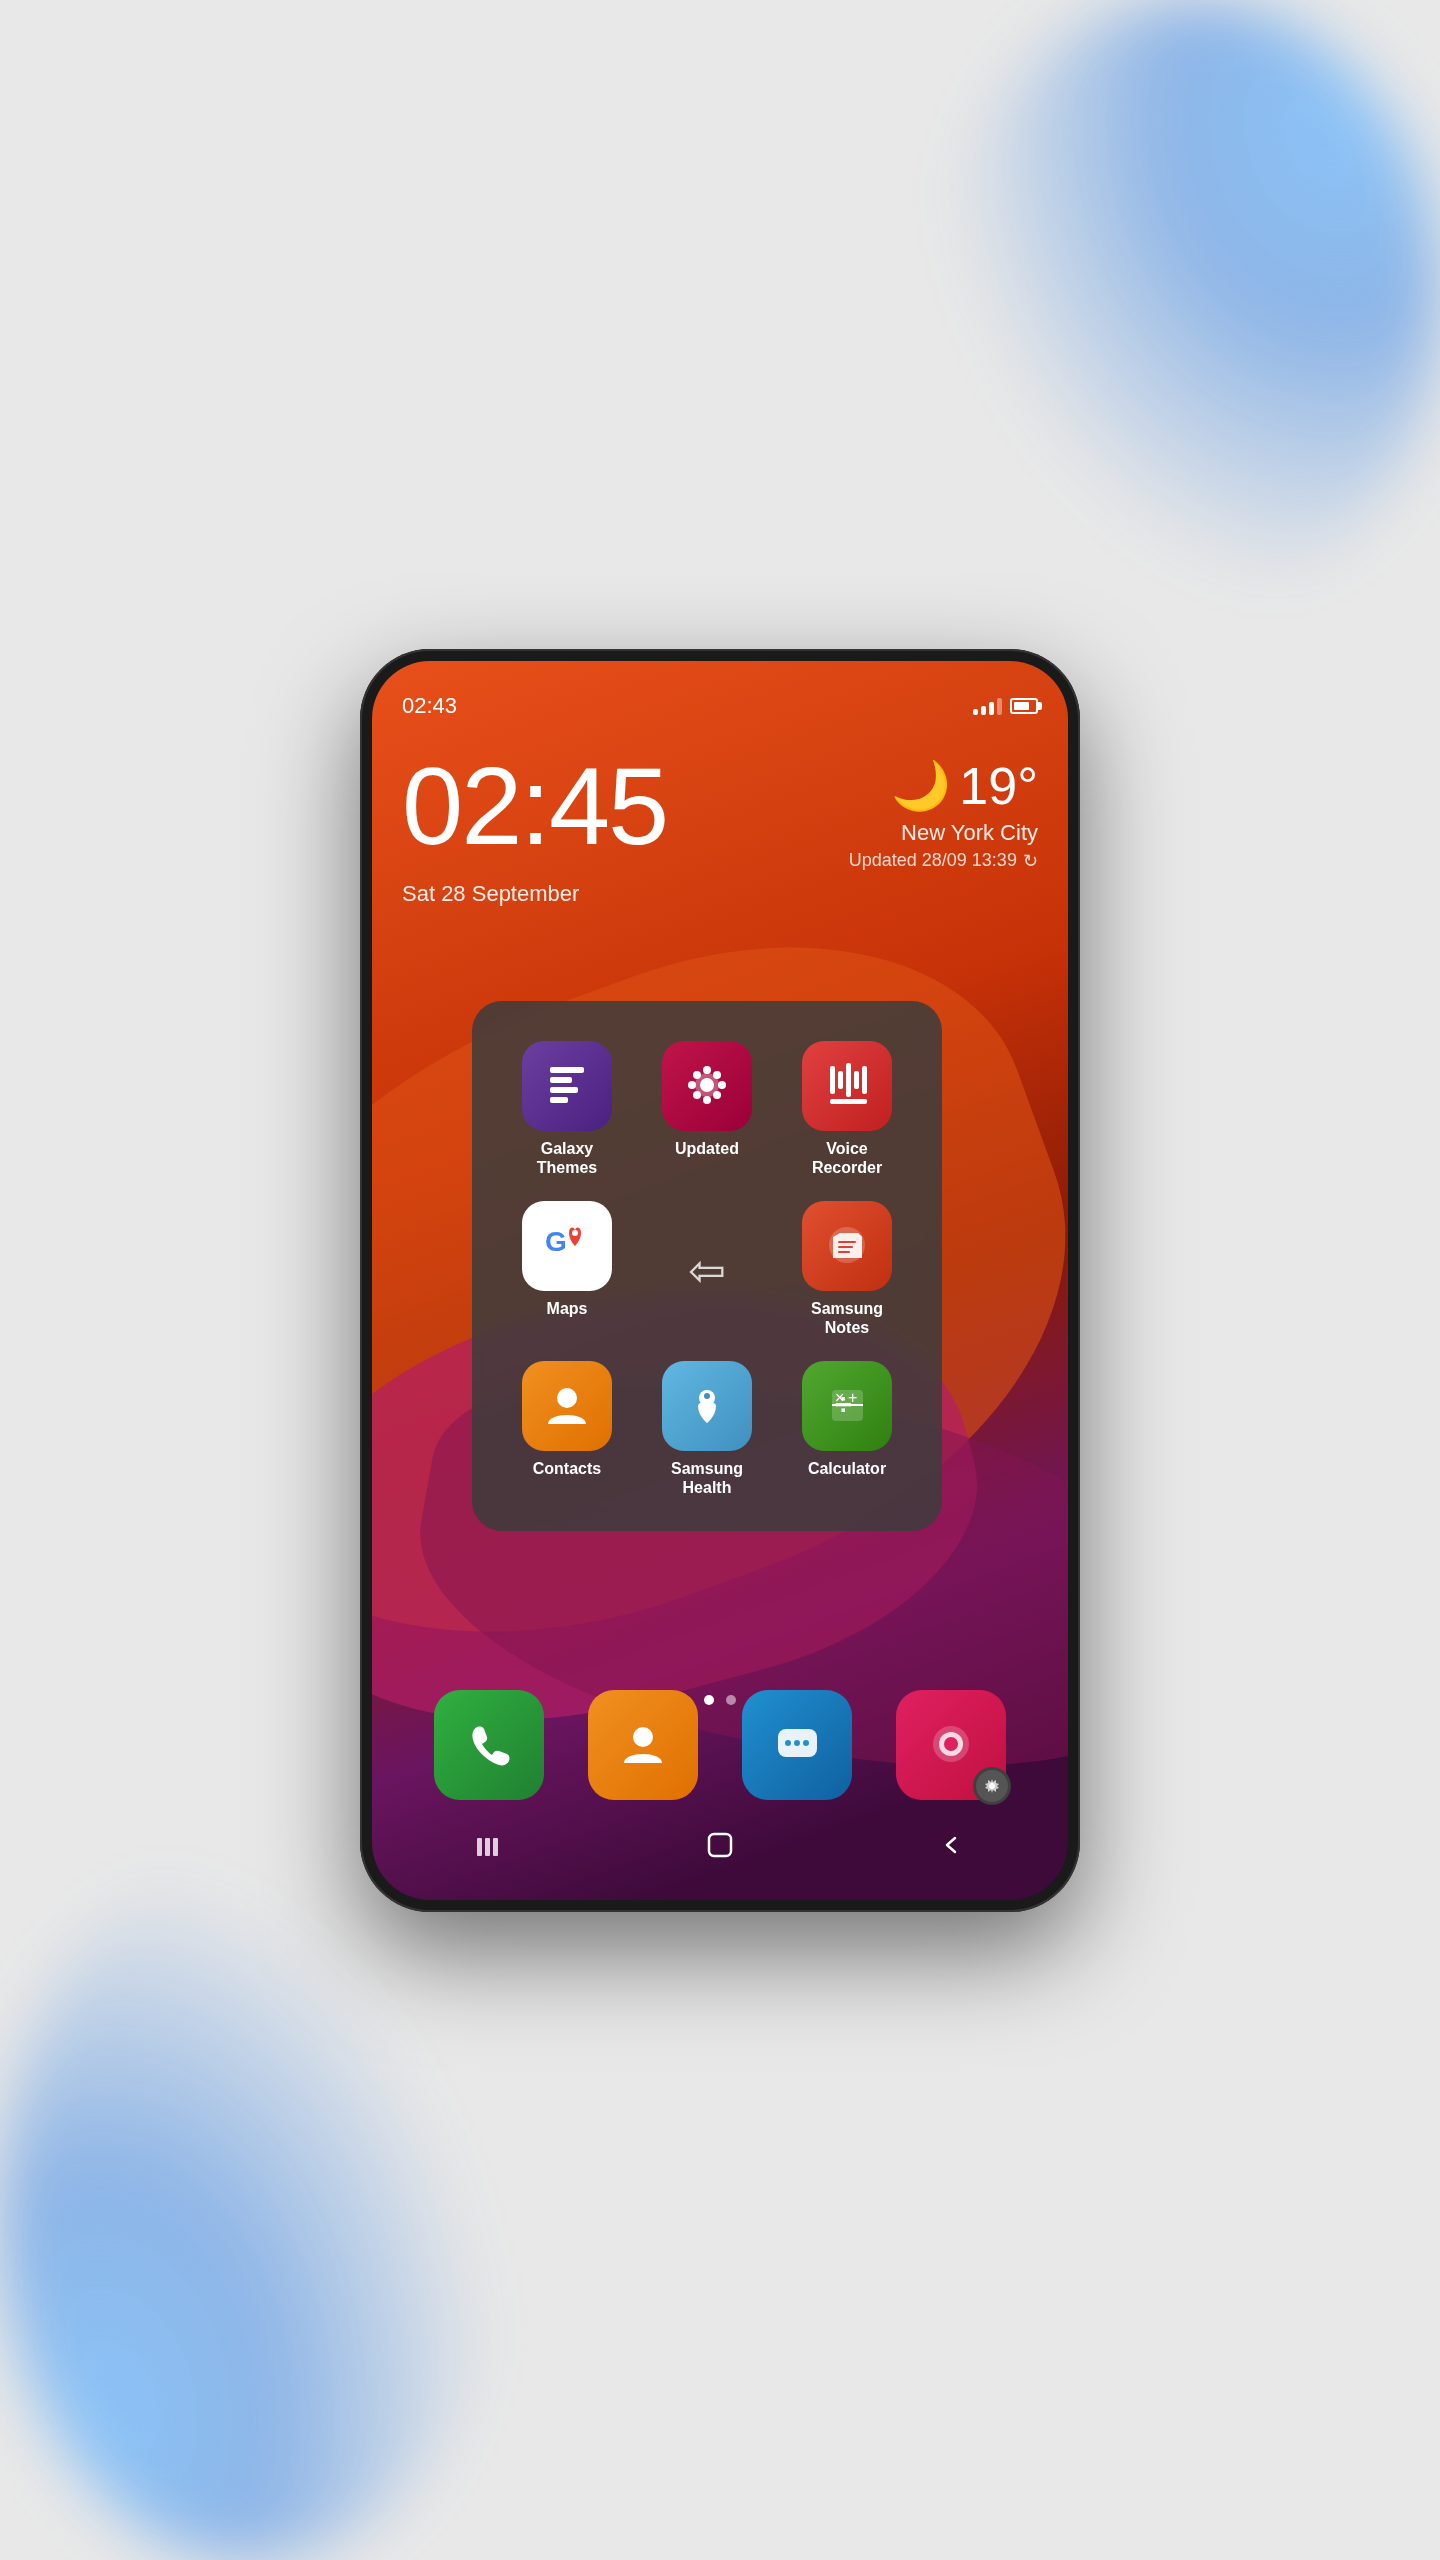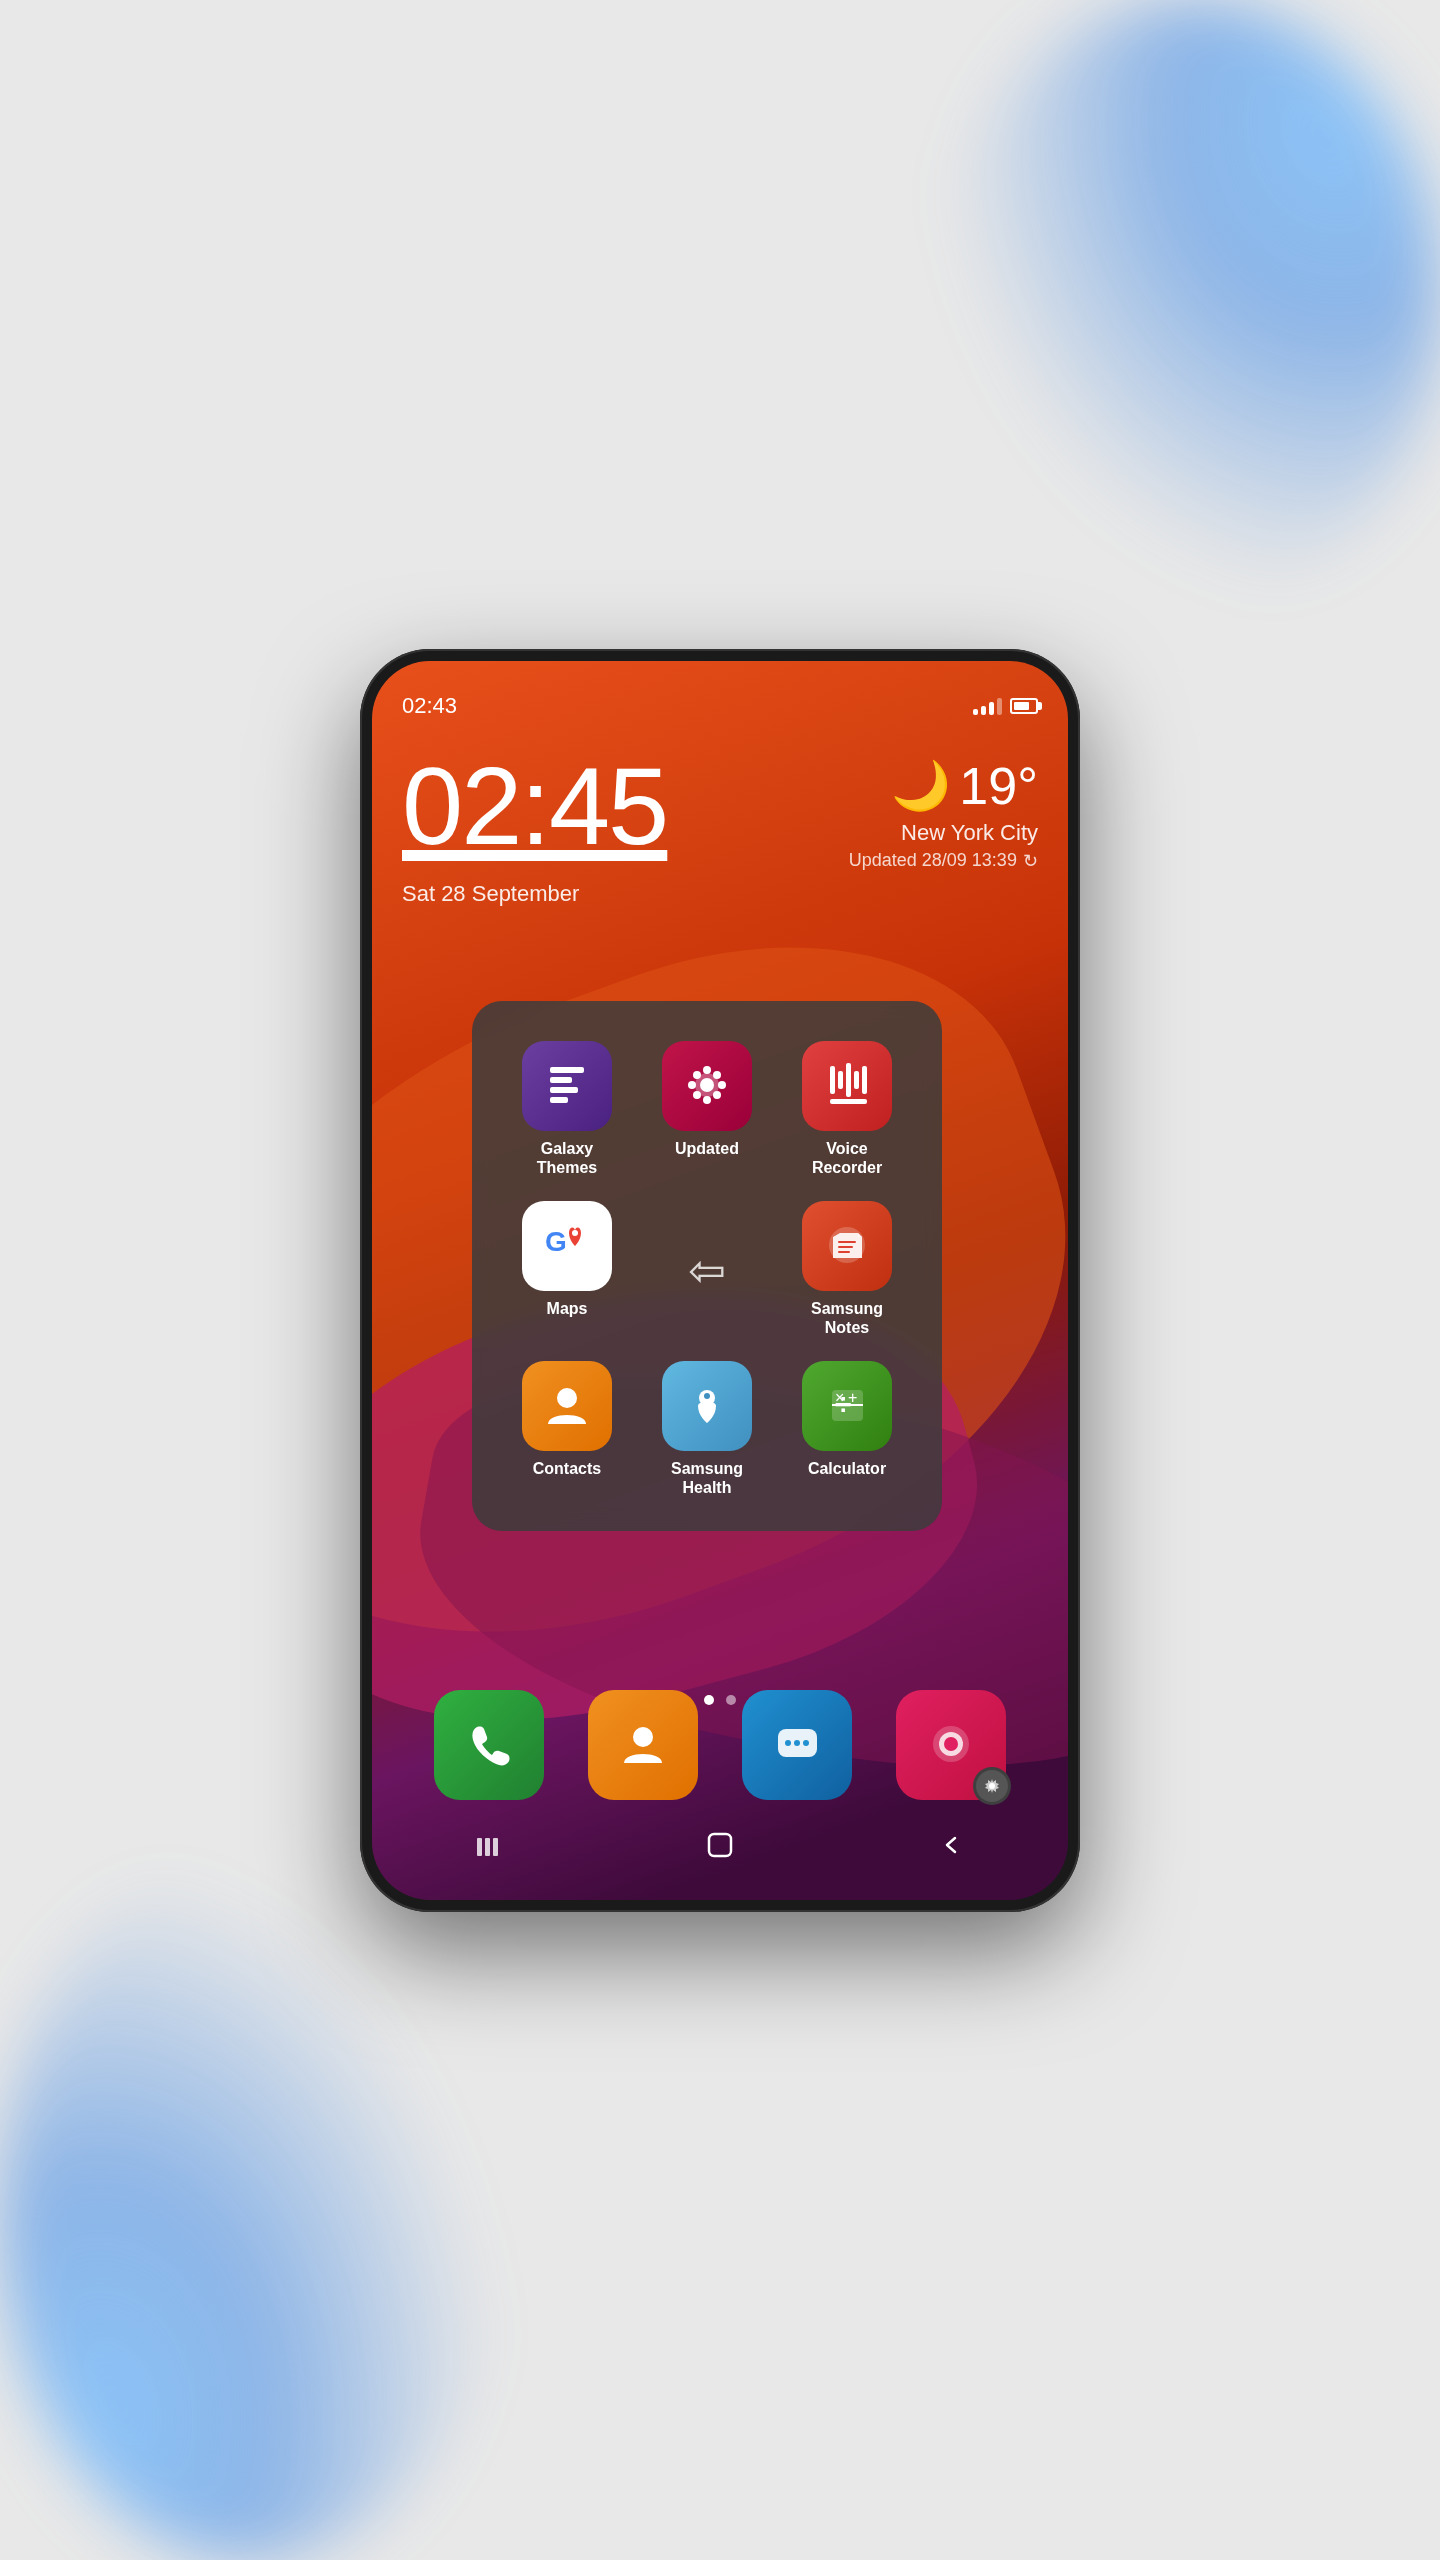--- a/index.html
+++ b/index.html
@@ -163,21 +163,20 @@
       top: 90px;
       left: 30px;
       z-index: 10;
     }
     .clock-time {
       color: white;
       font-size: 110px;
       font-weight: 200;
       line-height: 1;
       letter-spacing: -2px;
-      text-decoration: underline;
     }
     .clock-date {
       color: rgba(255,255,255,0.9);
       font-size: 22px;
       font-weight: 400;
       margin-top: 20px;
     }
 
     
     .weather-widget {

